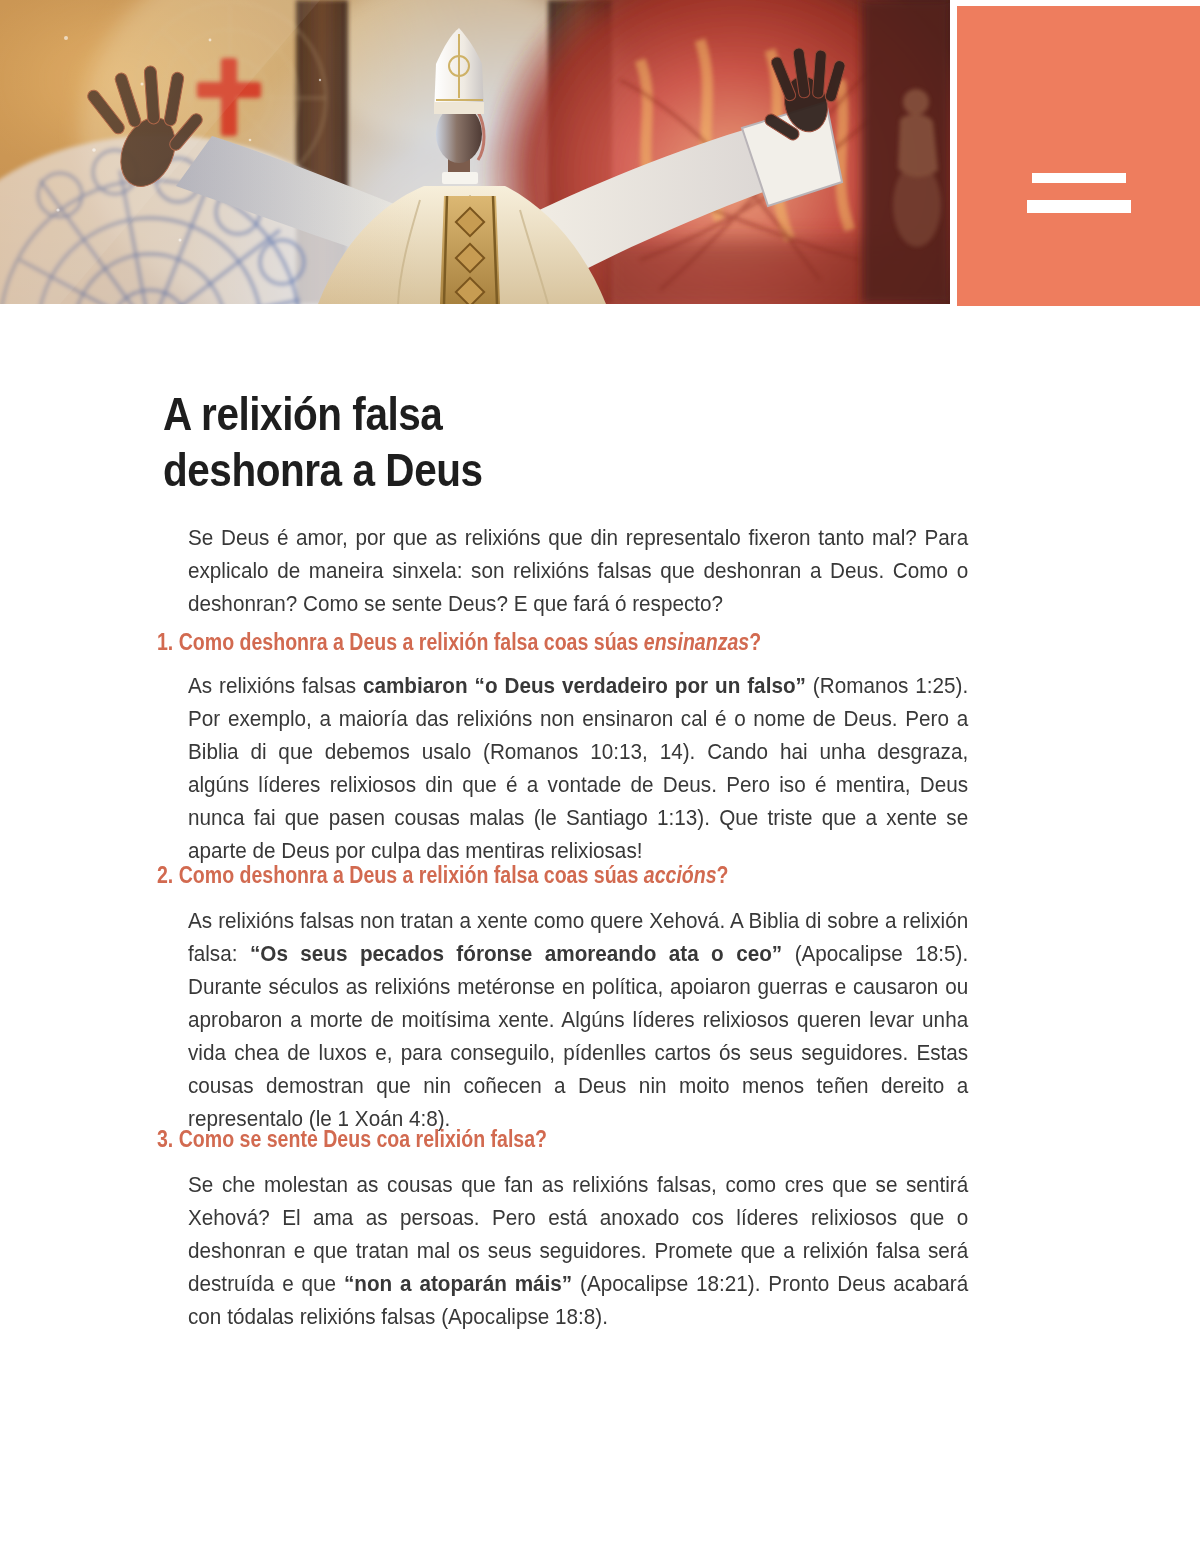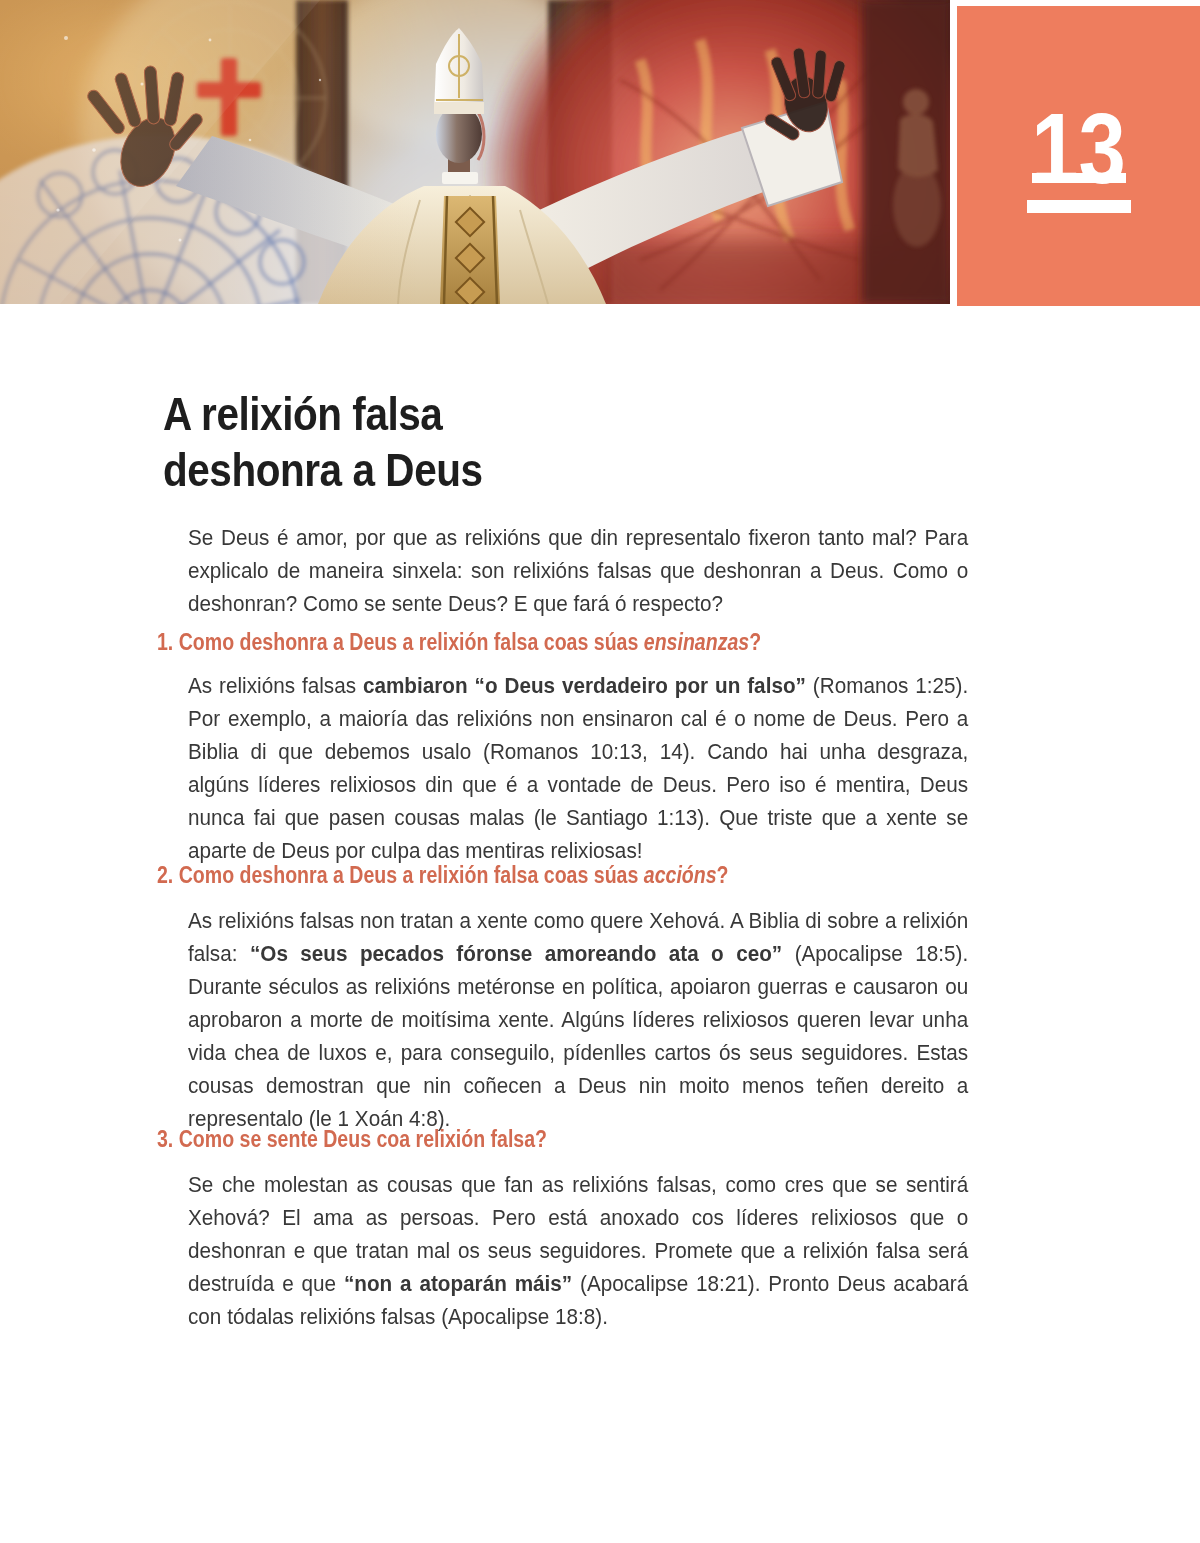--- a/index.html
+++ b/index.html
@@ -267,23 +267,20 @@
           <circle cx="58" cy="210" r="1.6"></circle>
             <circle cx="250" cy="140" r="1.3"></circle>
           <circle cx="180" cy="240" r="1.5"></circle>
             <circle cx="320" cy="80" r="1.2"></circle>
         </g>
       </g>
     </svg>
   </div>
 
   <div class="chapter-badge">
-    <div class="chapter-number">
-      <span>13</span>
-    </div>
     <div class="chapter-number-underline"></div>
     <div class="chapter-rule"></div>
   </div>
 
   <h1 class="page-title">A relixión falsa
 deshonra a Deus</h1>
 
   <p class="para intro" lang="gl">Se Deus é amor, por que as relixións que din representalo fixeron tanto mal? Para explicalo de maneira sinxela: son relixións falsas que deshonran a Deus. Como o deshonran? Como se sente Deus? E que fará ó respecto?</p>
 
   <h2 class="section-heading h1"><span>1. Como deshonra a Deus a relixión falsa coas súas </span><span class="i">ensinanzas</span><span>?</span></h2>

